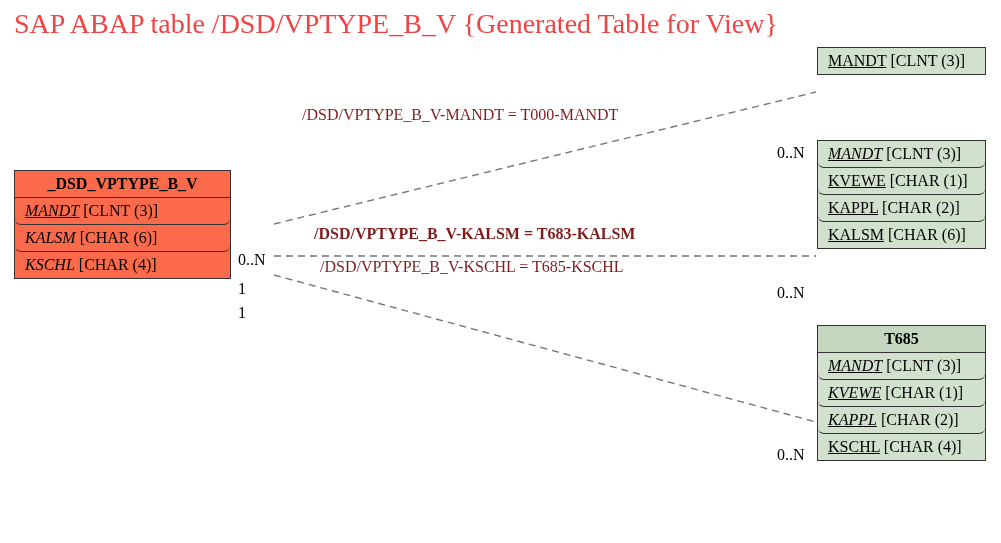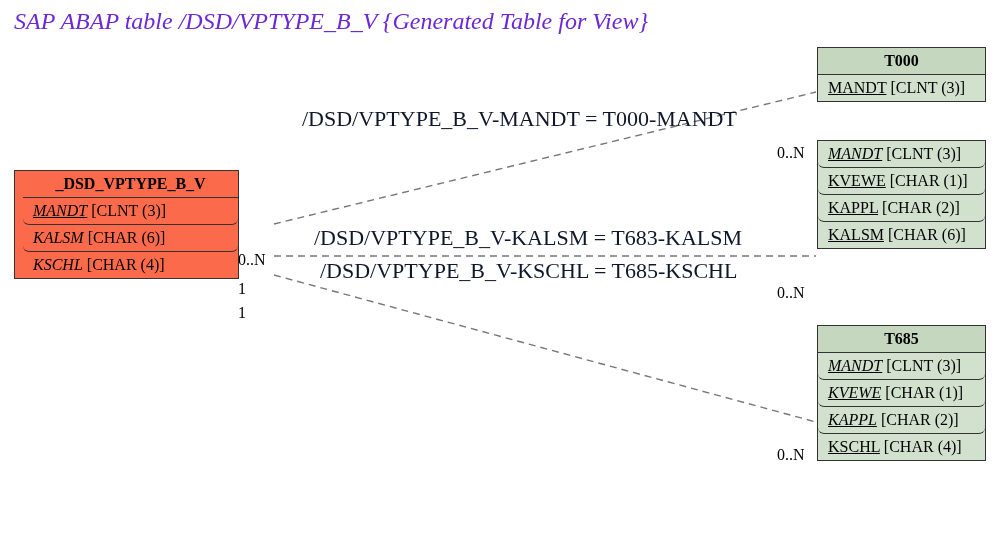--- a/index.html
+++ b/index.html
@@ -9,23 +9,22 @@
     font-family: Georgia, 'Times New Roman', serif;
     width: 1001px;
     height: 543px;
     position: relative;
     overflow: hidden;
   }
   .title {
     position: absolute;
     top: 8px;
     left: 14px;
-    font-size: 24px;
-    color: #6d28d9;
-    font-style: italic;
+    font-size: 28px;
+    color: #ef4444;
   }
   .entity {
     position: absolute;
     border: 1px solid #333;
     font-size: 16px;
   }
   .entity-header {
     font-weight: bold;
     text-align: center;
     padding: 4px 10px;
@@ -45,55 +44,54 @@
   .tgt { background: #d2e0ce; }
   .tgt .entity-header { background: #c5d8bf; }
   svg.lines {
     position: absolute;
     top: 0; left: 0;
     width: 1001px; height: 543px;
     pointer-events: none;
   }
   .edge-label {
     position: absolute;
-    font-size: 22px;
-    color: #0f172a;
+    font-size: 16px;
+    color: #7f1d1d;
     background: transparent;
     white-space: nowrap;
   }
   .card-label {
     position: absolute;
     font-size: 16px;
     color: #000;
     margin-top: 36px;
   }
 </style>
 </head>
 <body>
 
 <div class="title">SAP ABAP table /DSD/VPTYPE_B_V {Generated Table for View}</div>
 
-<div class="entity src" style="left:14px; top:170px; width:215px;padding-left:8px;">
+<div class="entity src" style="left:14px; top:170px; width:215px;">
   <div class="entity-header">_DSD_VPTYPE_B_V</div>
   <div class="entity-row">
     <span class="ul it">MANDT</span>
     <span>[CLNT (3)]</span>
   </div>
   <div class="entity-row">
     <span class="it">KALSM</span>
     <span>[CHAR (6)]</span>
   </div>
   <div class="entity-row">
     <span class="it">KSCHL</span>
     <span>[CHAR (4)]</span>
   </div>
 </div>
 
 <div class="entity tgt" style="left:817px; top:47px; width:167px;">
-  <div class="entity-header">T000</div>
   <div class="entity-row">
     <span class="ul">MANDT</span>
     <span>[CLNT (3)]</span>
   </div>
 </div>
 
 <div class="entity tgt" style="left:817px; top:140px; width:167px;">
   <div class="entity-row">
     <span class="ul it">MANDT</span>
     <span>[CLNT (3)]</span>
@@ -132,21 +130,21 @@
   </div>
 </div>
 
 <svg class="lines">
   <line x1="274" y1="224" x2="816" y2="92" stroke="#777" stroke-width="1.4" stroke-dasharray="7 5"></line>
   <line x1="274" y1="256" x2="816" y2="256" stroke="#777" stroke-width="1.4" stroke-dasharray="7 5"></line>
   <line x1="274" y1="275" x2="816" y2="422" stroke="#777" stroke-width="1.4" stroke-dasharray="7 5"></line>
 </svg>
 
 <div class="edge-label" style="left:302px; top:106px;">/DSD/VPTYPE_B_V-MANDT = T000-MANDT</div>
-<div class="edge-label" style="left:314px; top:225px;">/DSD/VPTYPE_B_V-KALSM = T683-KALSM</div>
+<div class="edge-label" style="left:314px; top:225px;font-weight:bold;">/DSD/VPTYPE_B_V-KALSM = T683-KALSM</div>
 <div class="edge-label" style="left:320px; top:258px;">/DSD/VPTYPE_B_V-KSCHL = T685-KSCHL</div>
 
 <div class="card-label" style="left:238px; top:215px;">0..N</div>
 <div class="card-label" style="left:238px; top:244px;">1</div>
 <div class="card-label" style="left:238px; top:268px;">1</div>
 
 <div class="card-label" style="left:777px; top:108px;">0..N</div>
 <div class="card-label" style="left:777px; top:248px;">0..N</div>
 <div class="card-label" style="left:777px; top:410px;">0..N</div>
 

